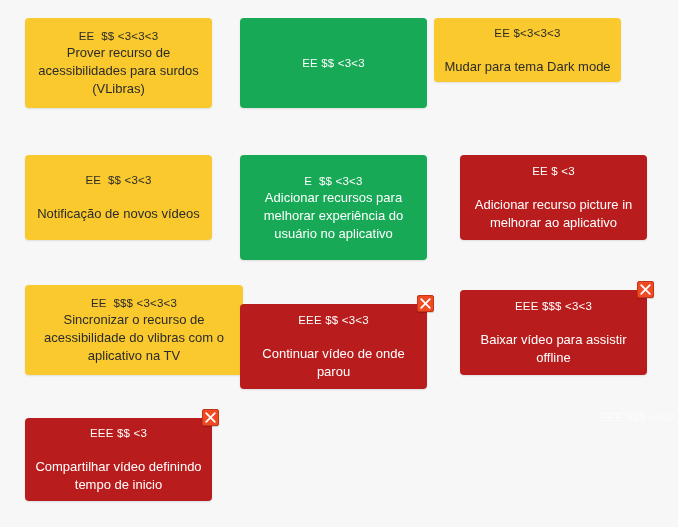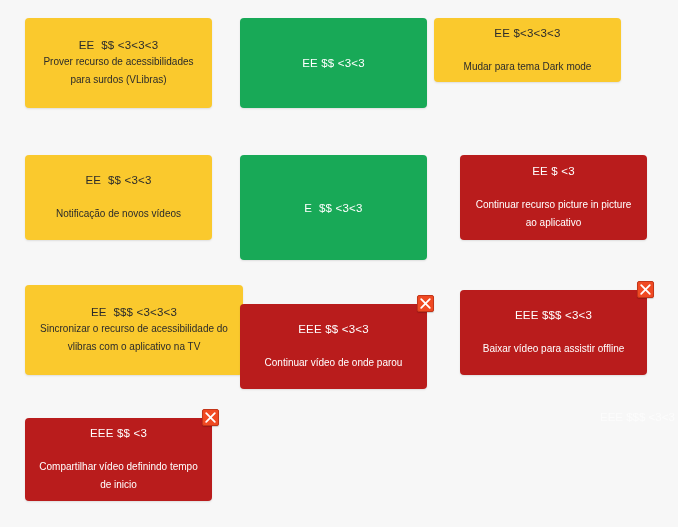--- a/index.html
+++ b/index.html
@@ -50,21 +50,21 @@
   }
 
   .card-code {
     font-size: 11.5px;
     line-height: 16px;
     letter-spacing: 0.2px;
     white-space: pre;
   }
 
   .card-title {
-    font-size: 10px;
+    font-size: 13px;
     line-height: 18px;
   }
 
   
   .card.tight .card-title {
     margin-top: 0px;
   }
   
   .card.loose .card-title {
     margin-top: 17px;
@@ -118,25 +118,26 @@
     <div class="card-title">Mudar para tema Dark mode</div>
   </div>
 
   <div class="card yellow loose" style="left:25px; top:155px; width:187px; height:85px;">
     <div class="card-code">EE  $$ &lt;3&lt;3</div>
     <div class="card-title">Notificação de novos vídeos</div>
   </div>
 
   <div class="card green tight" style="left:240px; top:155px; width:187px; height:105px;">
     <div class="card-code">E  $$ &lt;3&lt;3</div>
+    <div class="card-title">Adicionar recursos para melhorar experiência do usuário no aplicativo</div>
   </div>
 
   <div class="card red loose" style="left:460px; top:155px; width:187px; height:85px;">
     <div class="card-code">EE $ &lt;3</div>
-    <div class="card-title">Continuar recurso picture in picture ao aplicativo</div>
+    <div class="card-title">Adicionar recurso picture in melhorar ao aplicativo</div>
   </div>
 
   <div class="card yellow tight" style="left:25px; top:285px; width:218px; height:90px;">
     <div class="card-code">EE  $$$ &lt;3&lt;3&lt;3</div>
     <div class="card-title">Sincronizar o recurso de acessibilidade do vlibras com o aplicativo na TV</div>
   </div>
 
   <div class="card red loose" style="left:240px; top:304px; width:187px; height:85px;">
     <div class="close-badge">
       <svg width="13" height="13" viewBox="0 0 13 13" aria-hidden="true">

